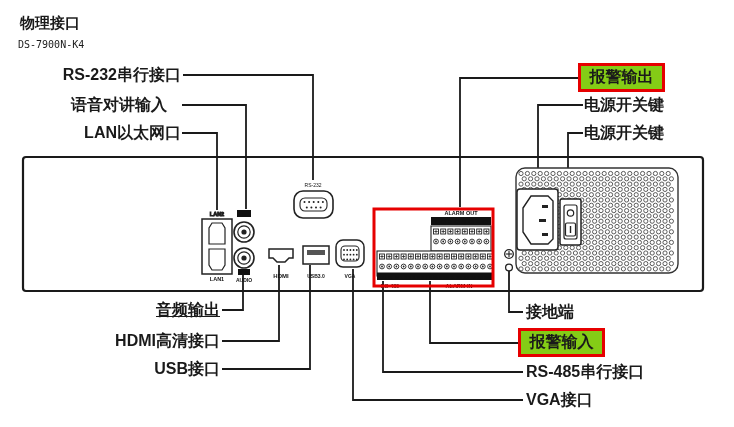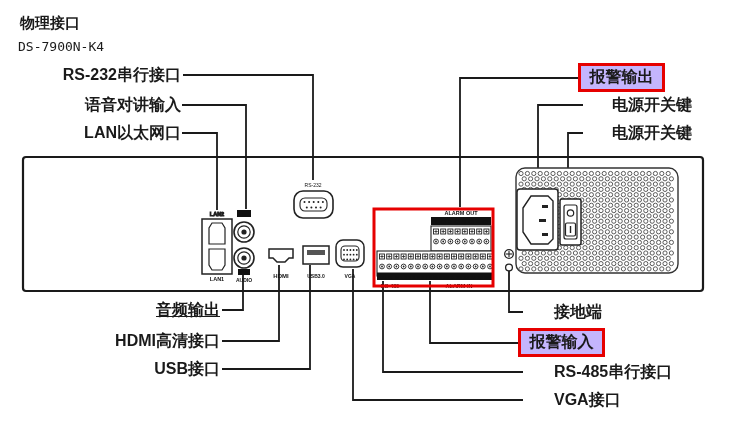--- a/index.html
+++ b/index.html
@@ -1,27 +1,27 @@
 <!DOCTYPE html>
 <html><head>
 <meta charset="utf-8">
 <style>
   * { box-sizing: border-box; margin: 0; padding: 0; }
   html,body { width: 734px; height: 427px; background: #ffffff; overflow: hidden;
     font-family: "Liberation Sans", sans-serif; color: #1a1a1a; }
   #stage { position: relative; width: 734px; height: 427px; background: #fff; }
   .title { position: absolute; left: 20px; top: 14px; font-size: 15px; font-weight: bold; text-align: center; }
-  .model { position: absolute; left: 18px; top: 39px; font-size: 13px;
+  .model { position: absolute; left: 18px; top: 39px; font-size: 10px;
     font-family: "DejaVu Sans Mono", monospace; }
   .lbl { position: absolute; font-size: 16px; font-weight: 600; line-height: 18px;
-    white-space: nowrap; margin-left: 28px; }
+    white-space: nowrap; }
   .lbl.r { text-align: right; }
   .redbox { position: absolute; width: 87px; height: 29px; border: 3px solid #e60000;
     display: flex; align-items: center; justify-content: center;
-    font-size: 16px; font-weight: 600; white-space: nowrap; background: #c4b5fd; }
+    font-size: 16px; font-weight: 600; white-space: nowrap; background: #84cc16; }
   svg { position: absolute; left: 0; top: 0; }
   svg text { font-family: "Liberation Sans", sans-serif; fill: #111; }
 </style>
 </head>
 <body>
 
 <div id="stage">
 
   <div class="title">物理接口</div>
   <div class="model">DS-7900N-K4</div>
@@ -740,21 +740,21 @@
 
     <g fill="#fff" stroke="#222">
       <circle cx="509" cy="254" r="4.3" stroke-width="1.3"></circle>
       <line x1="506" y1="254" x2="512" y2="254" stroke-width="1.1"></line>
       <line x1="509" y1="251" x2="509" y2="257" stroke-width="1.1"></line>
       <circle cx="509" cy="267.5" r="3.4" stroke-width="1.3"></circle>
     </g>
   </svg>
 
   <div class="lbl r" style="right:553px; top:66px;">RS-232串行接口</div>
-  <div class="lbl r" style="right:553px; top:96px;">语音对讲输入</div>
+  <div class="lbl r" style="right:567px; top:96px;">语音对讲输入</div>
   <div class="lbl r" style="right:553px; top:124px;">LAN以太网口</div>
 
   <div class="redbox" style="left: 578px; top: 63px; border-color: rgb(230, 0, 0);">
     <span>报警输出</span>
   </div>
   <div class="lbl" style="left:584px; top:96px;">电源开关键</div>
   <div class="lbl" style="left:584px; top:124px;">电源开关键</div>
 
   <div class="lbl r" style="right:514px; top:301px;text-decoration:underline;">音频输出</div>
   <div class="lbl r" style="right:514px; top:332px;">HDMI高清接口</div>

